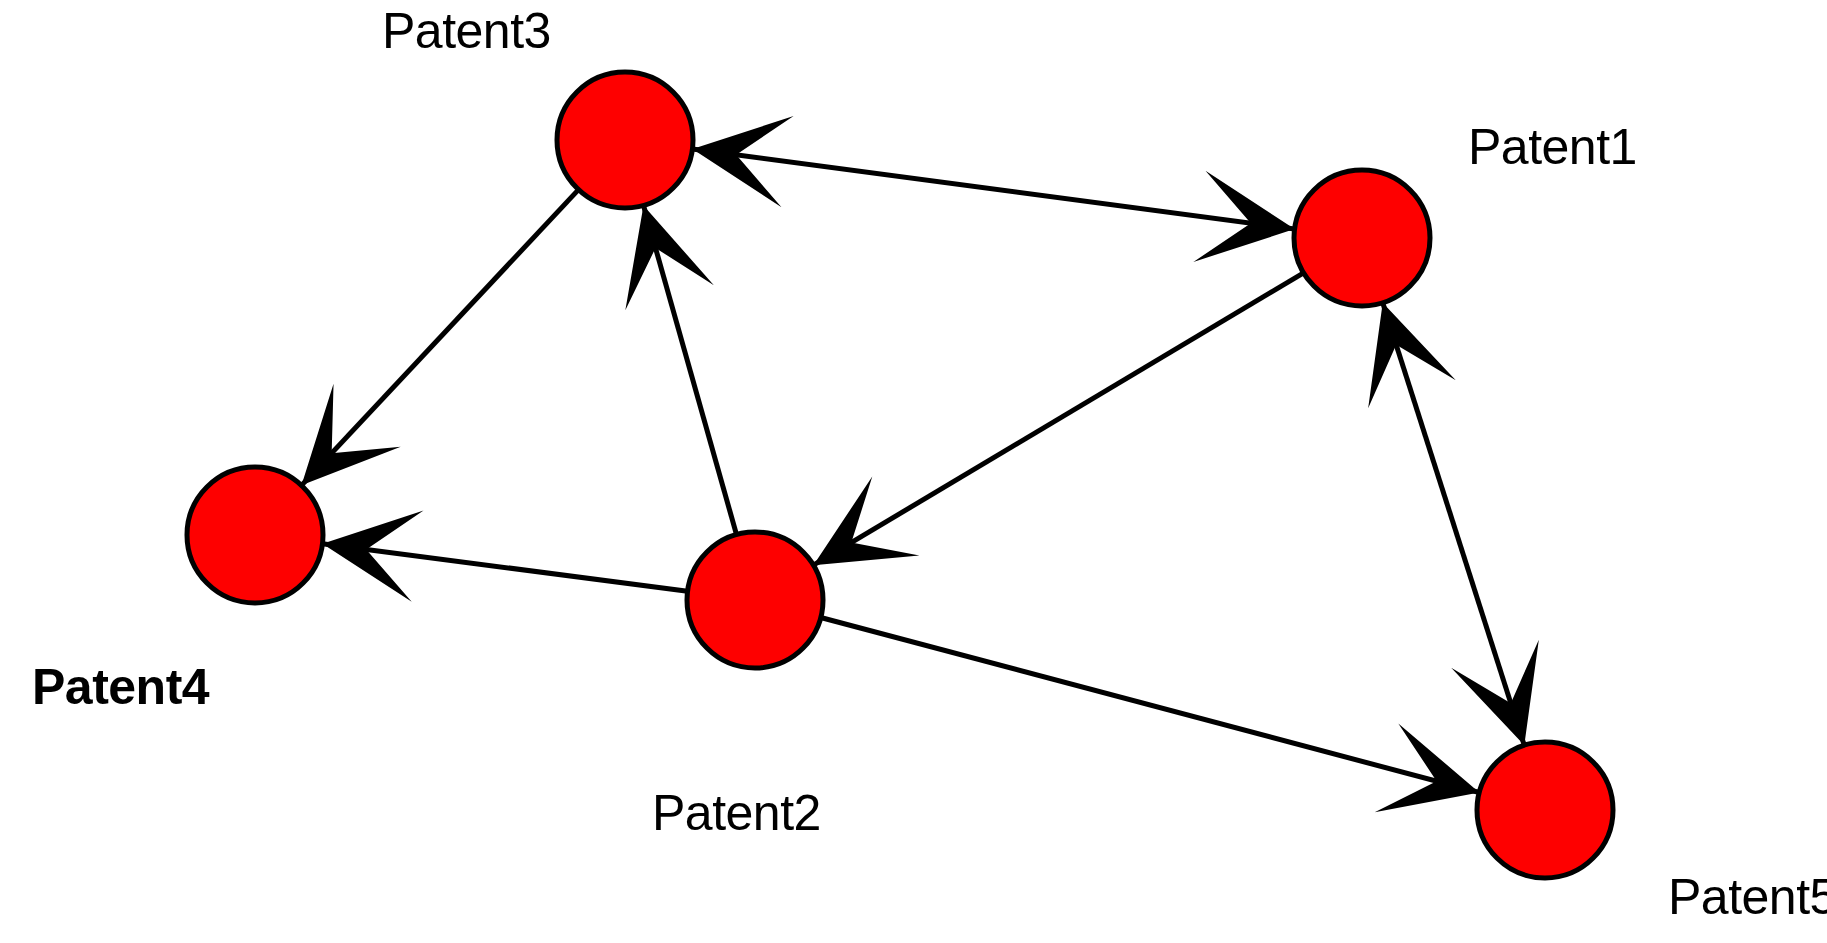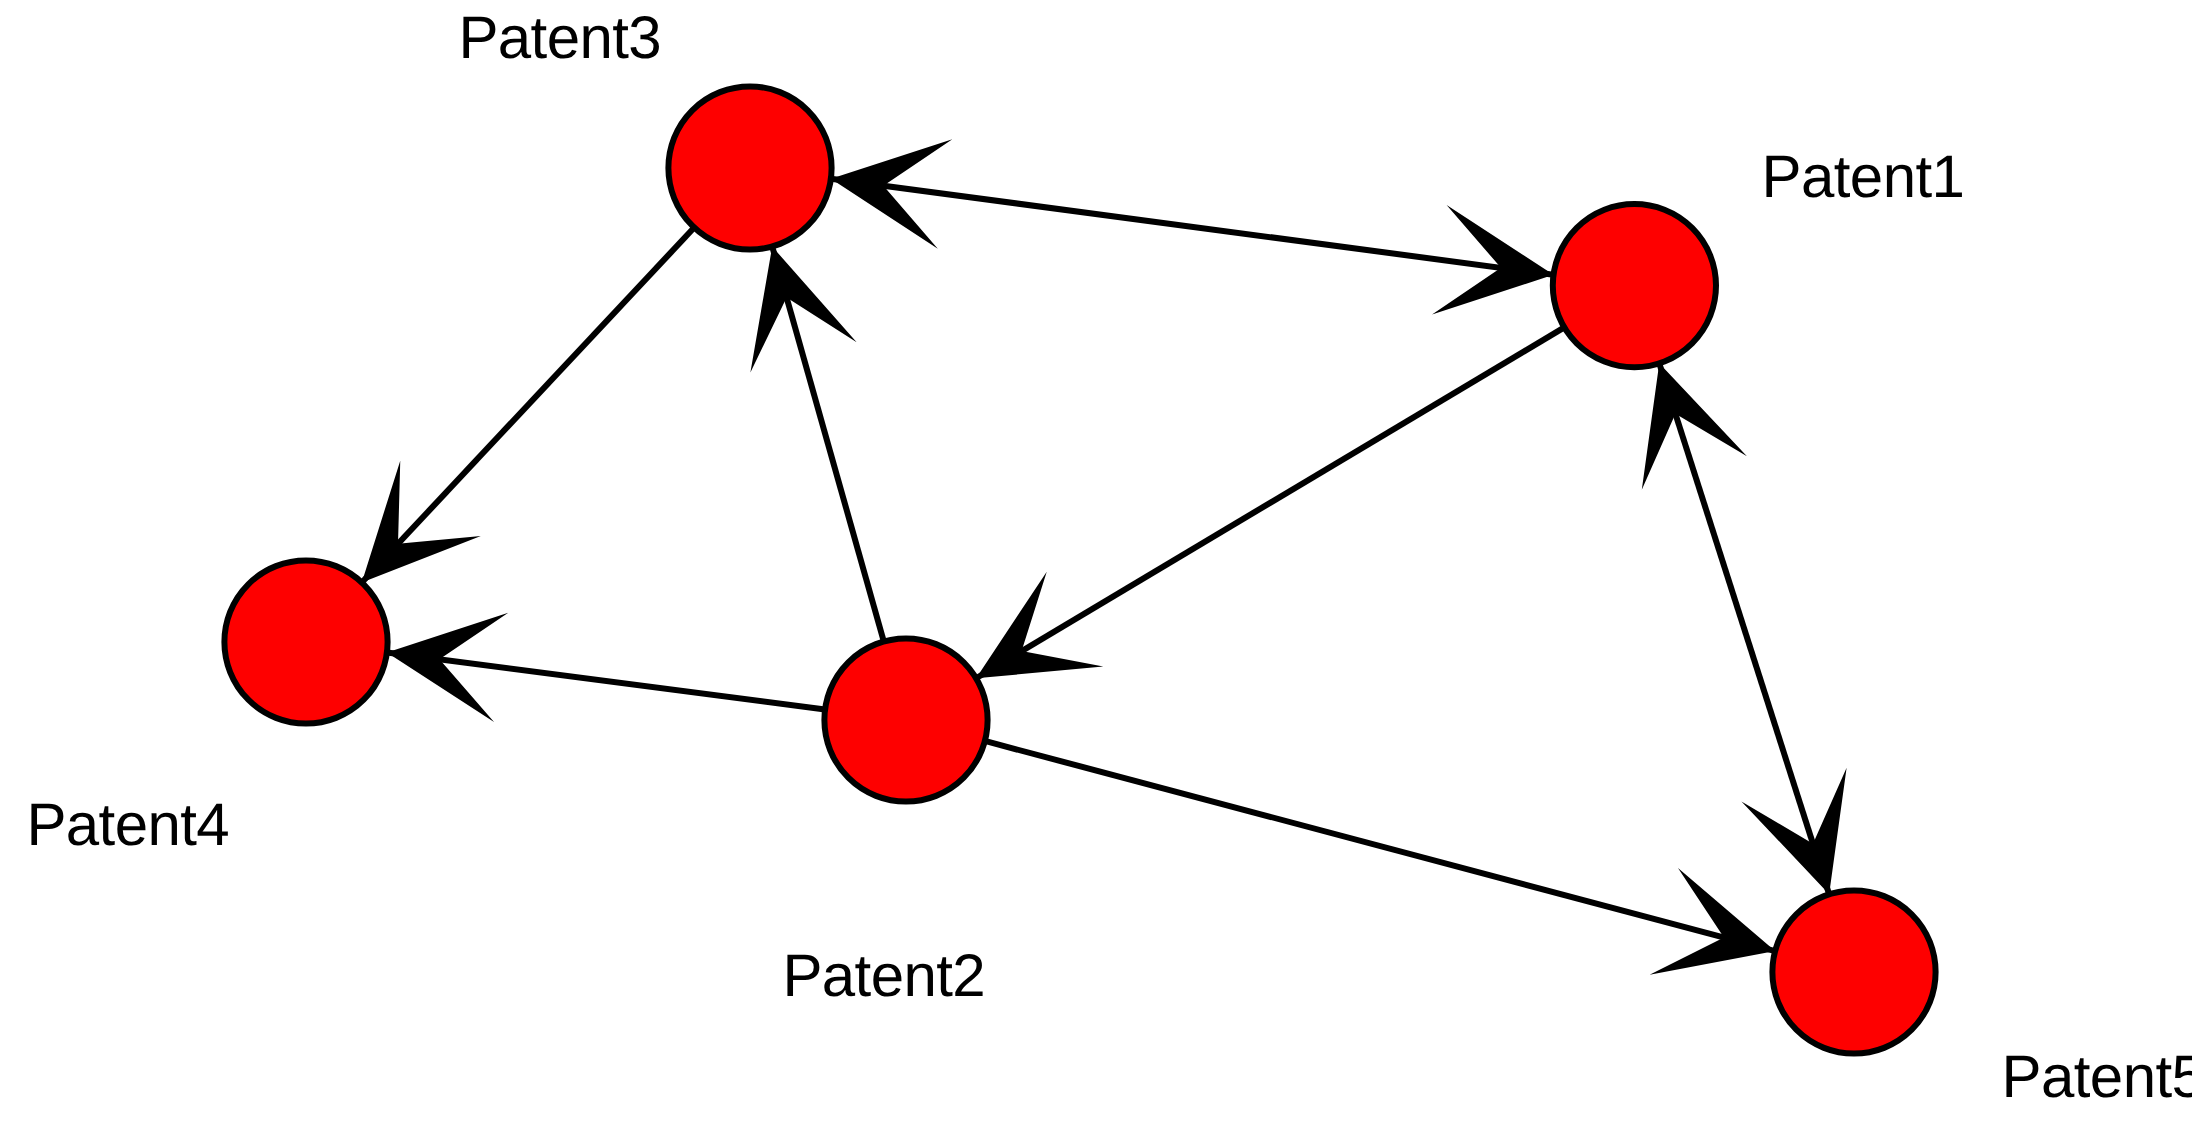--- a/index.html
+++ b/index.html
@@ -78,16 +78,16 @@
         <circle cx="755" cy="600" r="68" fill="#fe0000" stroke="#000000" stroke-width="5"></circle>
         <circle cx="625" cy="140" r="68" fill="#fe0000" stroke="#000000" stroke-width="5"></circle>
         <circle cx="255" cy="535" r="68" fill="#fe0000" stroke="#000000" stroke-width="5"></circle>
         <circle cx="1545" cy="810" r="68" fill="#fe0000" stroke="#000000" stroke-width="5"></circle>
       </g>
   </svg>
   <div id="label-layer">
       <div class="node-label" style="left: 1424px; top: 122px; margin-left: 44px;">Patent1</div>
       <div class="node-label" style="left: 652px; top: 788px; text-align: center;">Patent2</div>
       <div class="node-label" style="left: 382px; top: 6px;">Patent3</div>
-      <div class="node-label" style="left: 22px; top: 662px;">Patent4</div>
+      <div class="node-label" style="left: 32px; top: 662px; font-weight: bold;">Patent4</div>
       <div class="node-label" style="left: 1632px; top: 872px; margin-left: 36px;">Patent5</div>
     </div>
 </div>
 
 </body></html>

